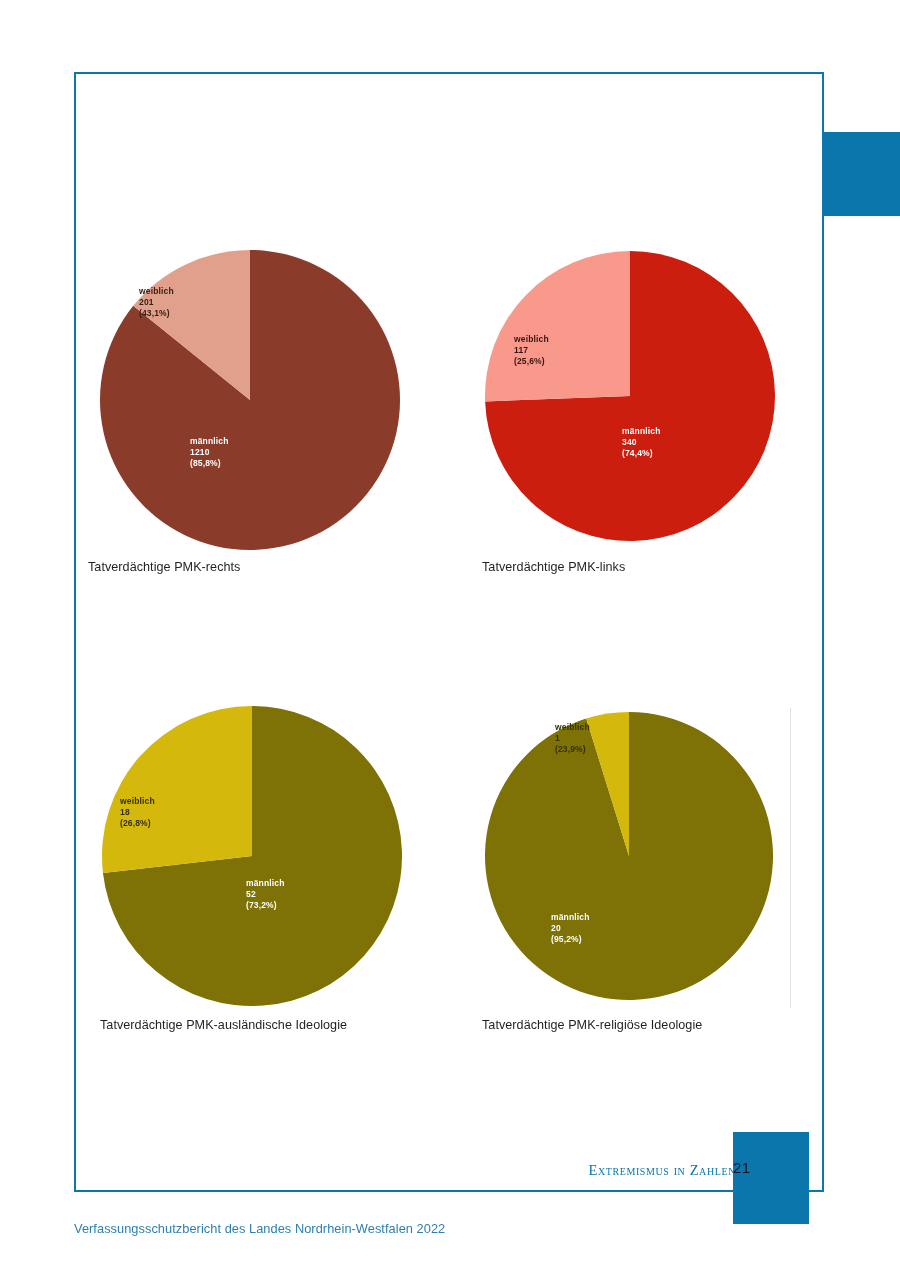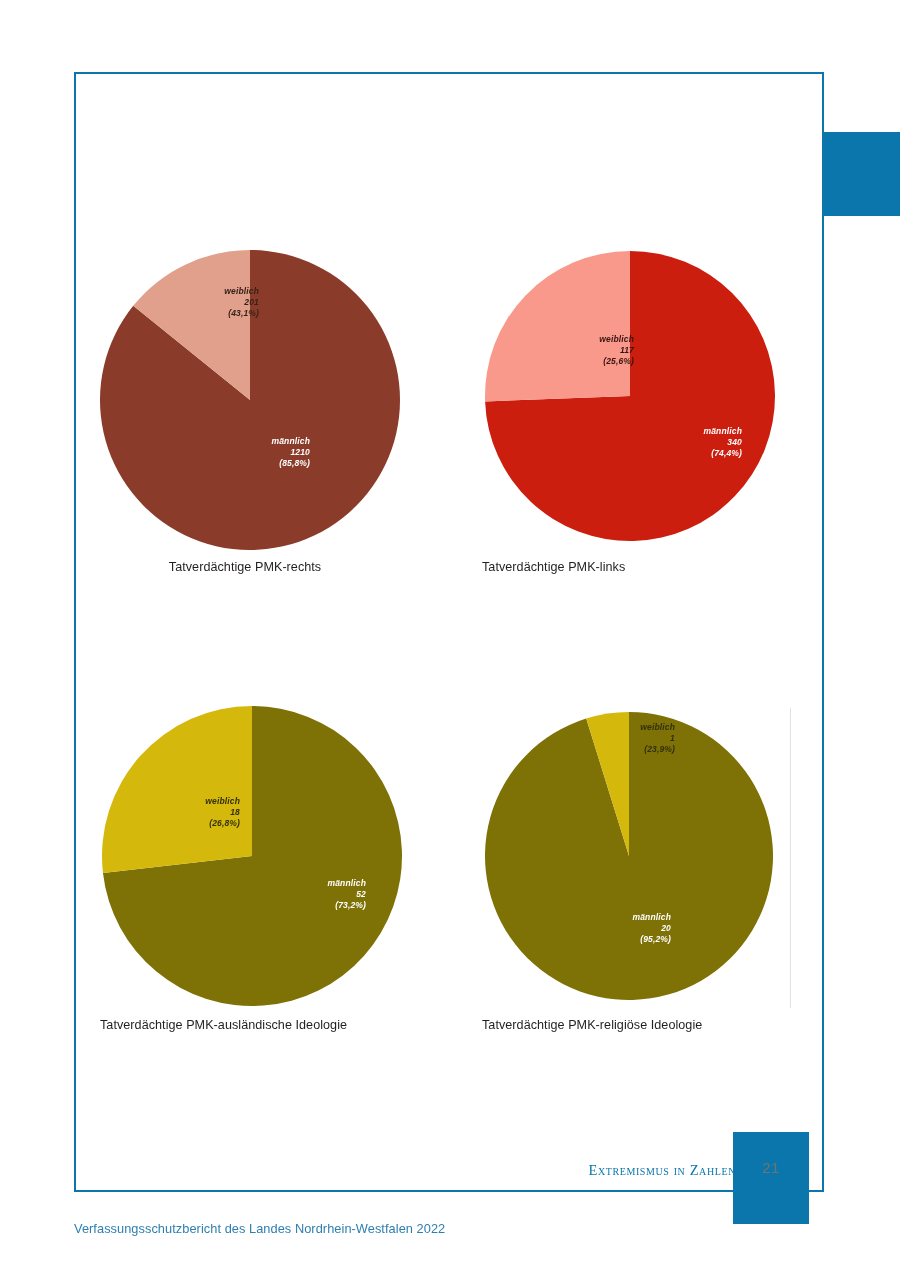--- a/index.html
+++ b/index.html
@@ -50,39 +50,38 @@
     position: relative;
     width: 306px;
     height: 302px;
   }
   .pie-wrap svg {
     display: block;
   }
 
   .slice-label {
     position: absolute;
-    text-align: right;
+    text-align: left;
     font-size: 8.5px;
     font-weight: bold;
     line-height: 1.32;
     letter-spacing: 0.15px;
     white-space: nowrap;
     pointer-events: none;
-    font-style: italic;
   }
   .slice-label .ln { display: block; }
 
   .caption {
     margin-top: 10px;
     font-size: 12.6px;
     color: #231f20;
     letter-spacing: 0.05px;
     white-space: nowrap;
   }
-  #cell-0 .caption { margin-left: -8px; text-align: center; }
+  #cell-0 .caption { margin-left: -8px; }
   #cell-2 .caption { margin-left: -2px; }
   #cell-1 .caption, #cell-3 .caption { margin-left: 4px; }
 
   
   #chart-edge-rule {
     position: absolute;
     left: 790px;
     top: 708px;
     width: 1px;
     height: 300px;
@@ -114,22 +113,22 @@
     top: 1132px;
     width: 76px;
     height: 92px;
     background: #0a76ab;
   }
   #page-number {
     position: absolute;
     left: 733px;
     top: 1159px;
     width: 76px;
-    text-align: center;
-    color: #737373;
+    text-align: left;
+    color: #0f172a;
     font-size: 15px;
     letter-spacing: 0.3px;
   }
 
   
   #report-line {
     position: absolute;
     left: 74px;
     top: 1221px;
     color: #2e7fae;

